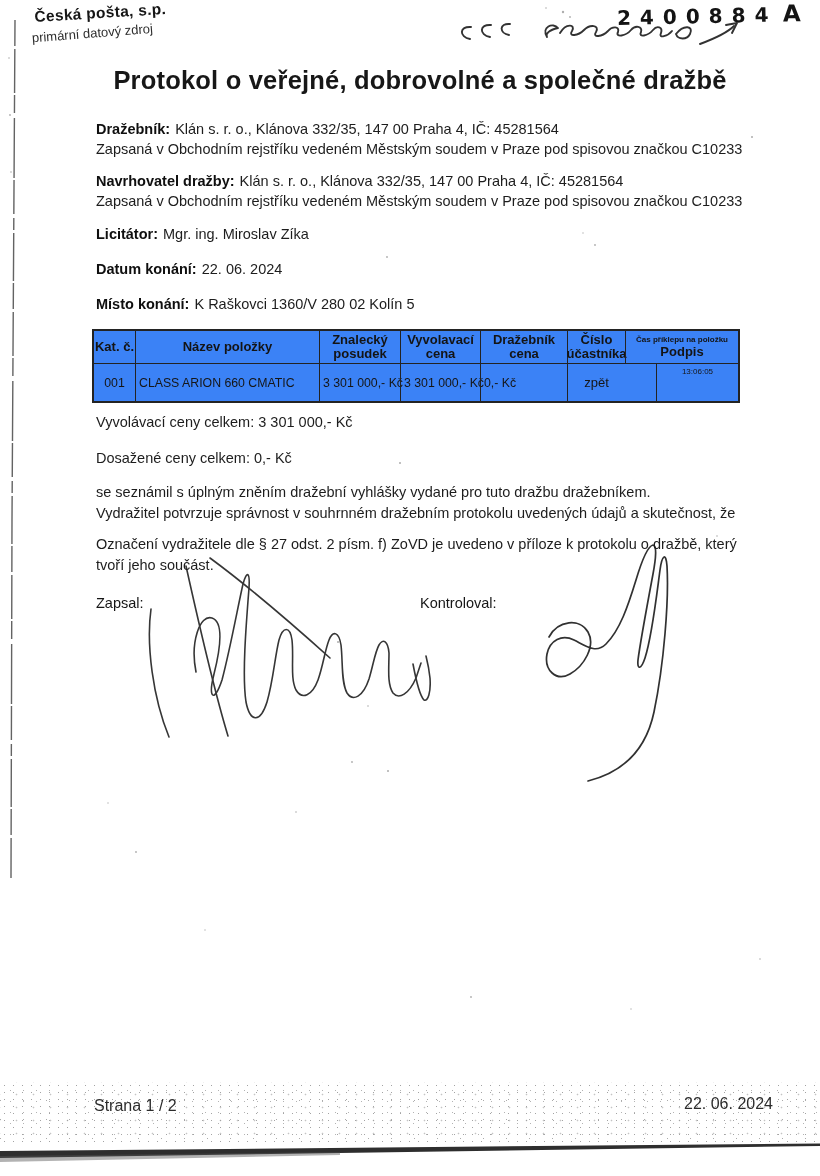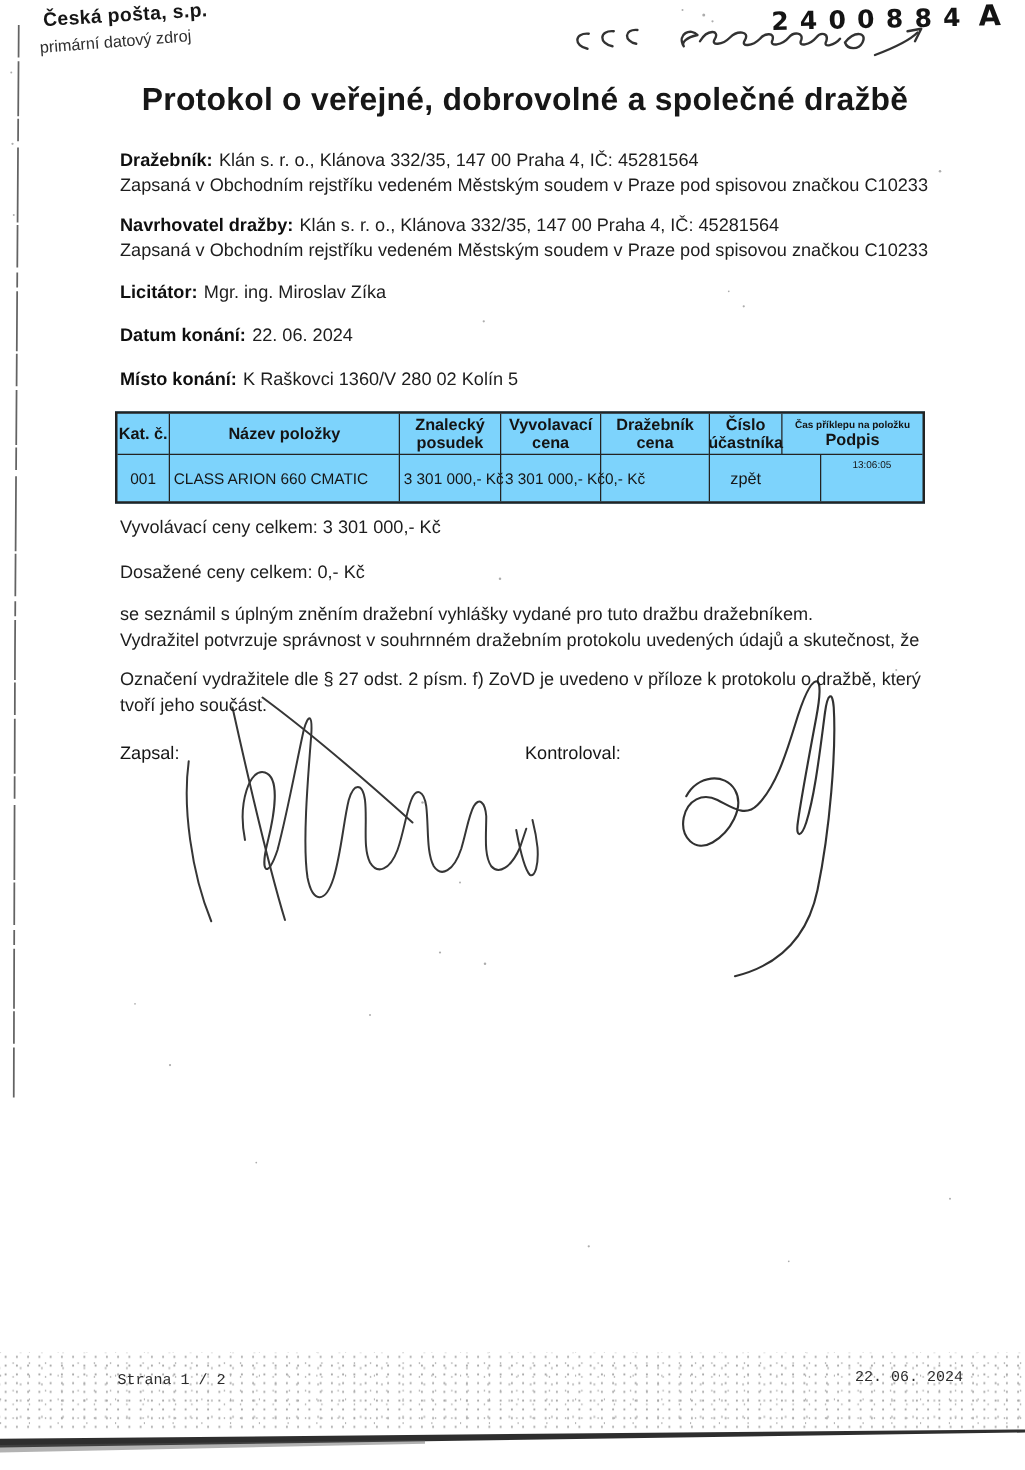--- a/index.html
+++ b/index.html
@@ -25,35 +25,35 @@
   .bline{left:96px;font-size:14.5px;white-space:nowrap;color:#1d1d1d;}
   .bline b{font-weight:700;color:#0f0f0f;margin-right:5px;}
 
   .para{left:96px;width:668px;font-size:14.5px;line-height:21px;color:#1d1d1d;}
   .para span{display:block;}
 
   
   .table{left:92px;top:329px;display:grid;
          grid-template-columns:41px 184px 81px 80px 87px 58px 113px;
          grid-template-rows:33px 37px;
-         border:2px solid #232323;background:#7dd3fc;}
+         border:2px solid #232323;background:#3b82f6;}
   .tc{border-left:1.5px solid #232323;display:flex;align-items:center;justify-content:center;
       overflow:visible;white-space:nowrap;}
   .tc.first{border-left:none;}
   .th{border-bottom:1.8px solid #232323;flex-direction:column;font-weight:700;
       font-size:13px;line-height:14.5px;text-align:center;color:#141414;}
   .th .hsmall{font-size:8px;line-height:9px;font-weight:700;margin-bottom:1px;}
   .td{font-size:12.3px;color:#161616;}
   .td.left{justify-content:flex-start;padding-left:3px;}
   .td.c-ucastnik{font-size:13px;}
   .td.c-cas{align-items:flex-start;padding-top:3px;font-size:8px;margin-left:31px;}
 
   .siglabel{font-size:14.5px;color:#161616;}
 
-  .foot{font-size:12px;color:#2c2c2c;white-space:nowrap;font-family:Liberation Mono, monospace;}
+  .foot{font-size:16px;color:#2c2c2c;white-space:nowrap;}
 
   
   .noise{left:0;top:1082px;width:820px;height:62px;opacity:.5;pointer-events:none;
     background-image:
       radial-gradient(circle,#4a4a4a .7px,transparent 1px),
       radial-gradient(circle,#6a6a6a .6px,transparent .9px),
       radial-gradient(circle,#8a8a8a .7px,transparent 1.1px),
       radial-gradient(circle,#5a5a5a .5px,transparent .8px);
     background-size:9px 7px,13px 11px,17px 13px,23px 19px;
     background-position:0 0,4px 3px,8px 6px,12px 9px;}

